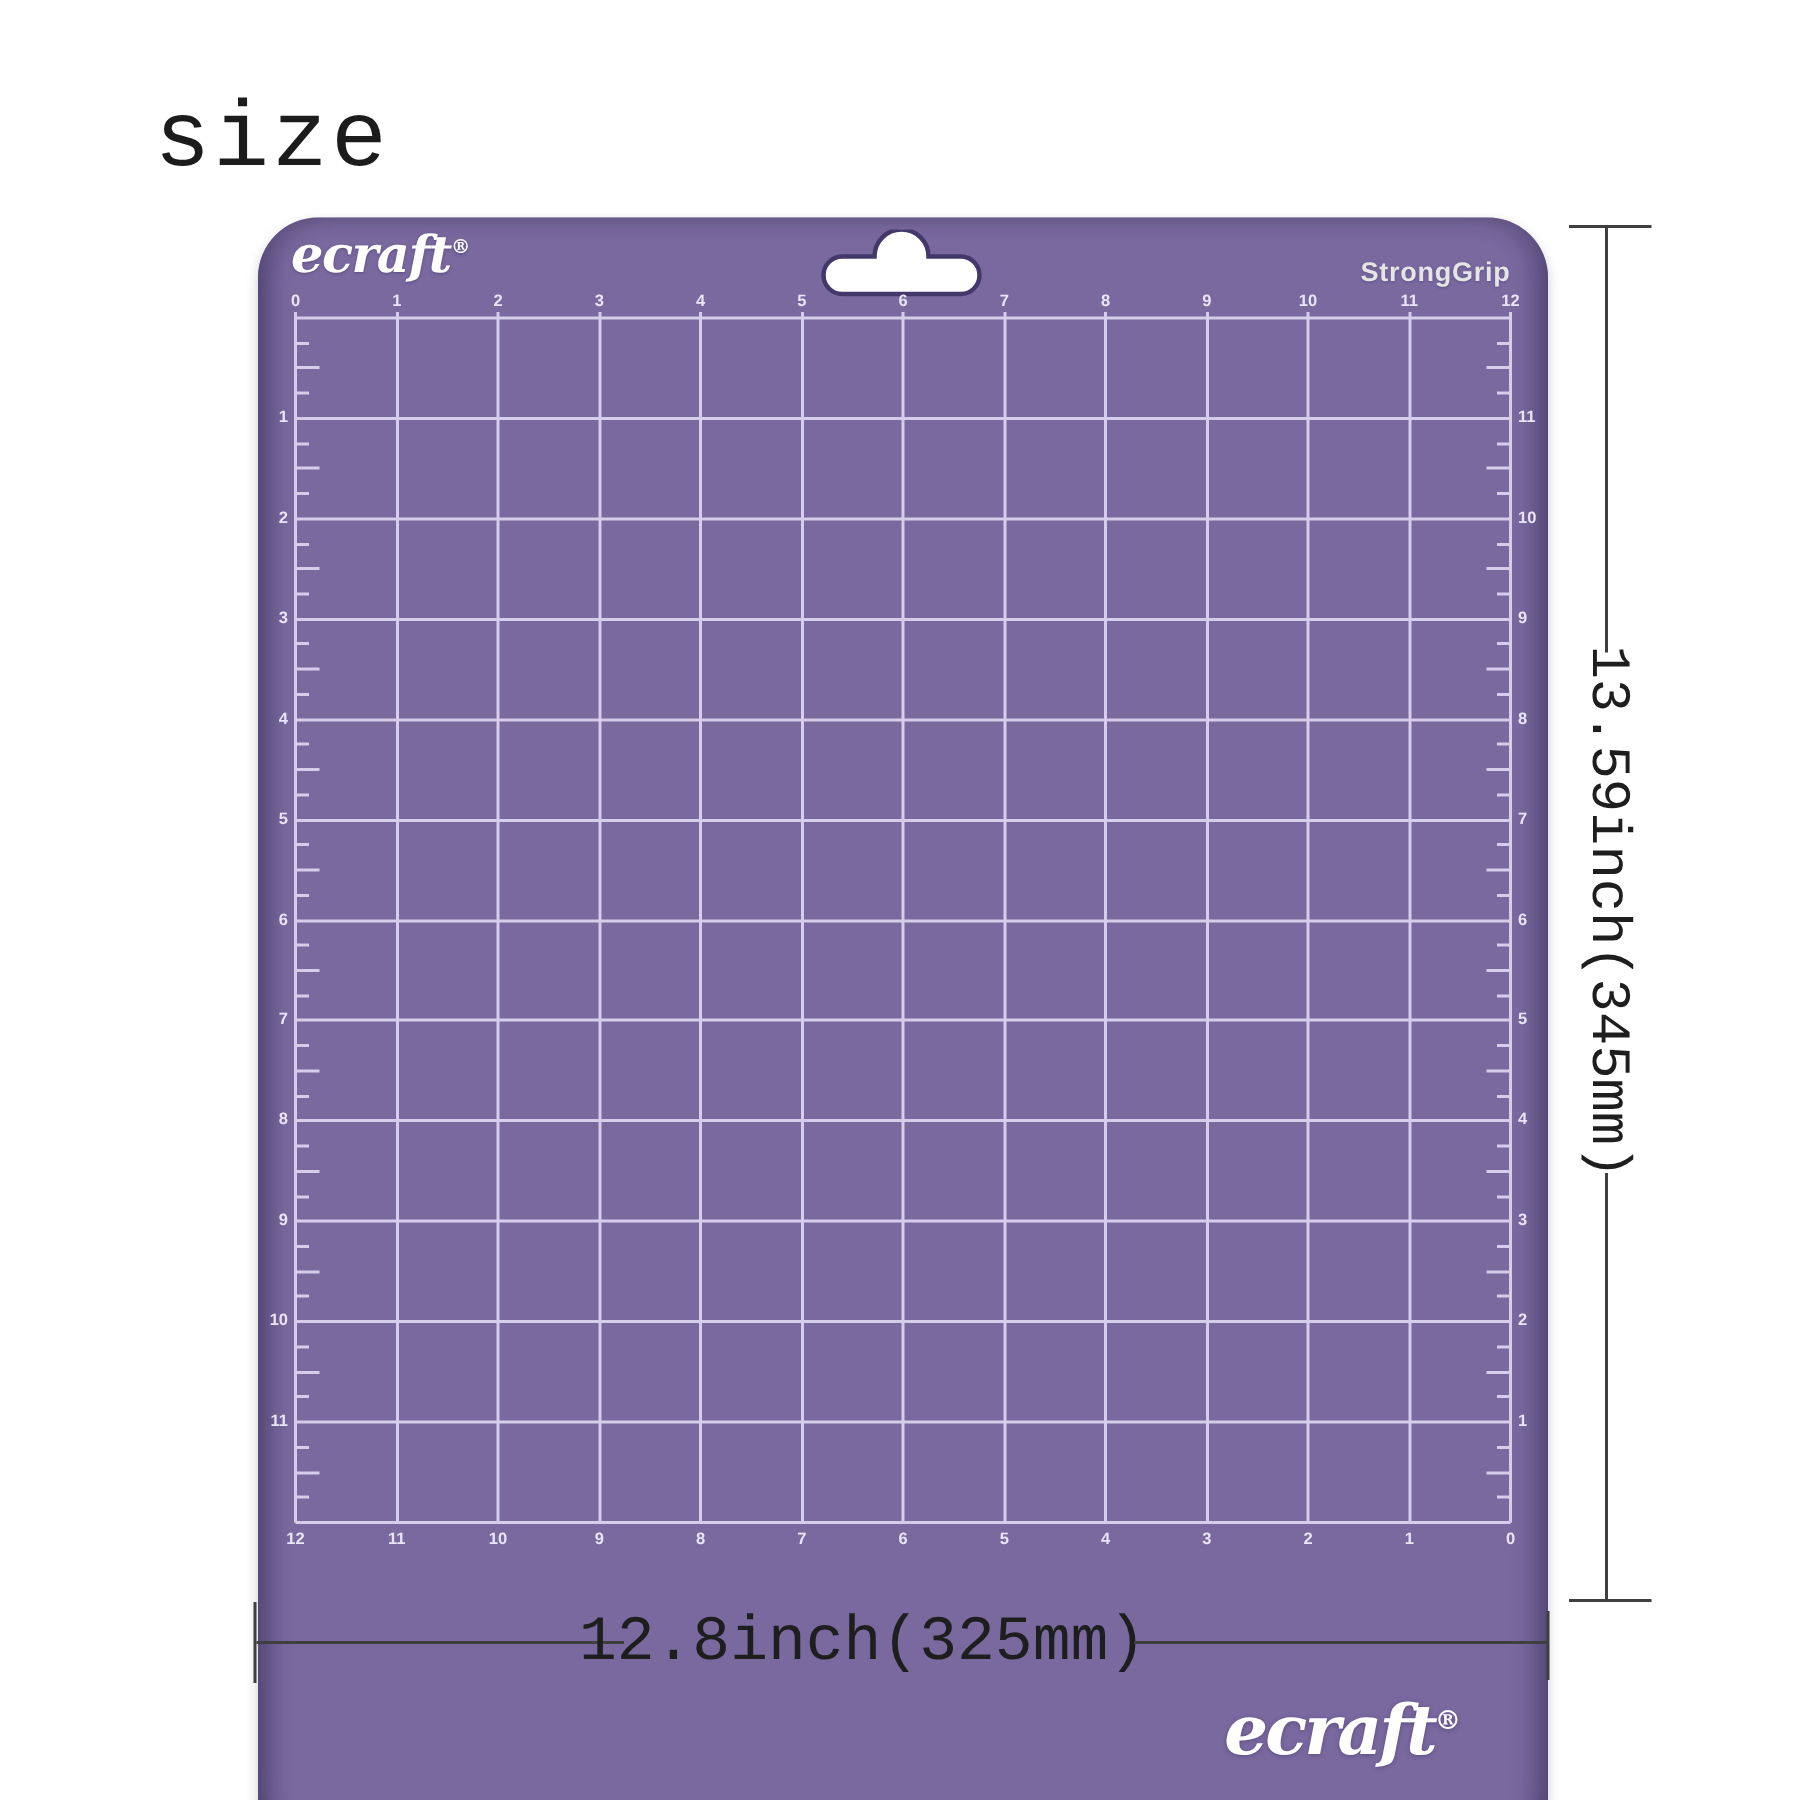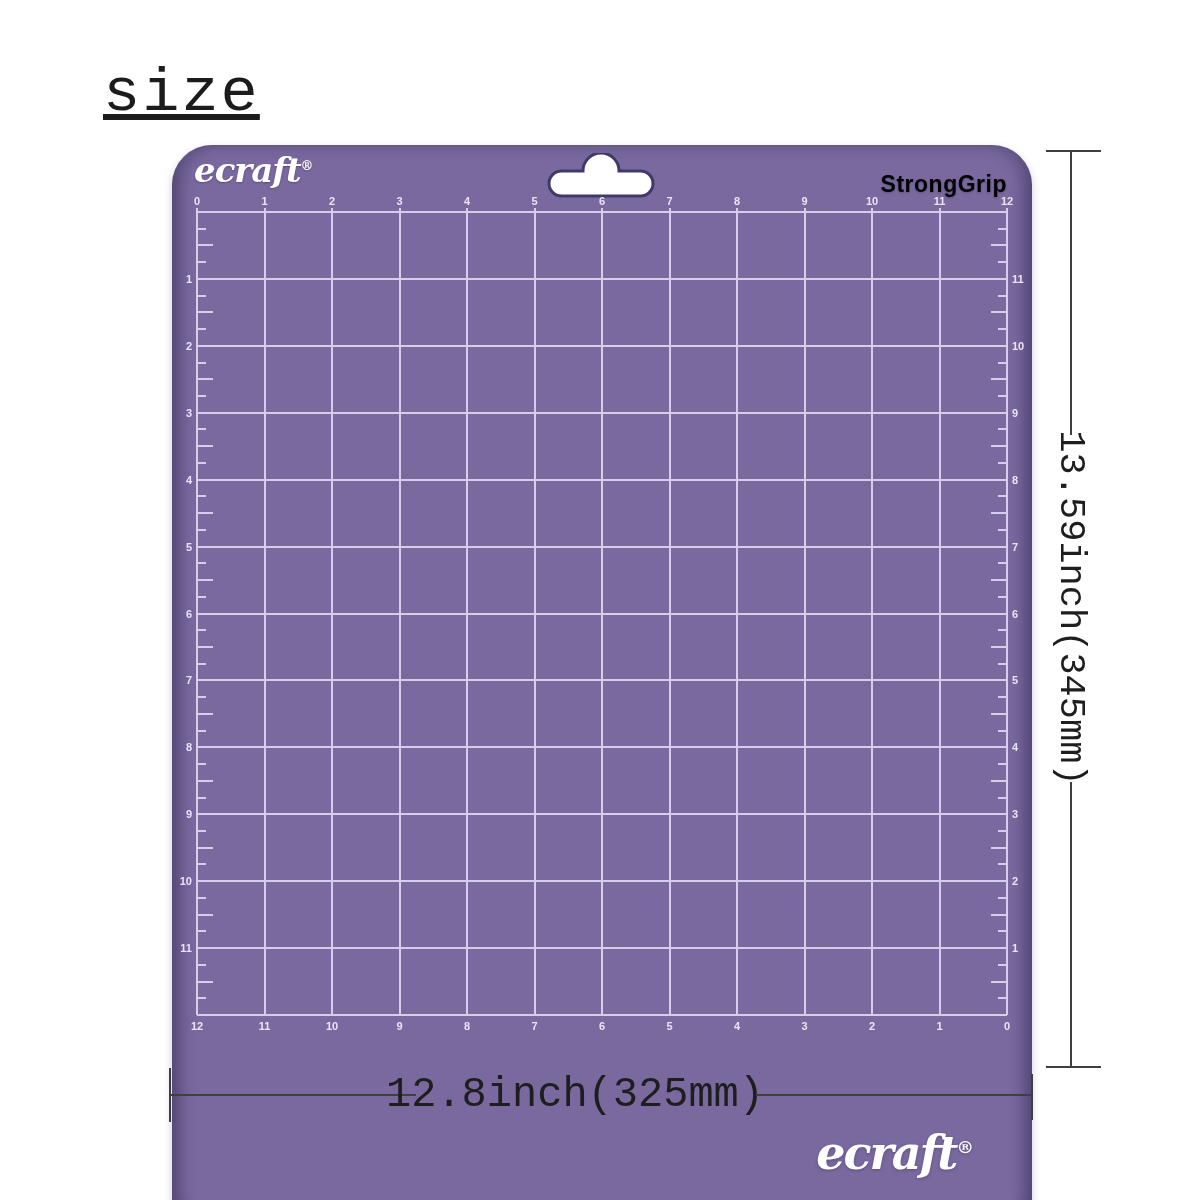--- a/index.html
+++ b/index.html
@@ -4,21 +4,21 @@
 <style>
   html,body{margin:0;padding:0;}
   body{
     width:1200px;height:1200px;position:relative;background:#ffffff;
     font-family:"Liberation Sans",sans-serif;overflow:hidden;
   }
   
   .size-title{
     position:absolute;left:103px;top:58px;
     font-family:"Liberation Mono",monospace;
-    font-size:62px;color:#1c1c1c;letter-spacing:2px;text-decoration:underline;
+    font-size:62px;color:#1c1c1c;letter-spacing:2px;
   }
   
   .mat{
     position:absolute;left:172px;top:145px;width:860px;height:1097px;
     background:#79699f;border-radius:40px;
     box-shadow:
       inset 0 -12px 16px rgba(42,32,72,.45),
       inset 10px 0 14px rgba(42,32,72,.28),
       inset -10px 0 14px rgba(42,32,72,.28),
       inset 0 6px 10px rgba(255,255,255,.06),
@@ -26,22 +26,22 @@
   }
   .brand-top{
     position:absolute;left:22px;top:5px;color:#ffffff;
     font-family:"DejaVu Serif",serif;font-style:italic;font-weight:bold;
     font-size:34px;letter-spacing:-1px;
     text-shadow:0 1px 2px rgba(60,48,100,.5);
   }
   .brand-top sup,.brand-bottom sup{font-size:.38em;font-style:normal;vertical-align:super;letter-spacing:0;}
   .hang-slot{position:absolute;left:375px;top:8px;}
   .stronggrip{
-    position:absolute;right:25px;top:26px;color:#000000;
-    font-size:23px;font-weight:bold;letter-spacing:.5px;
+    position:absolute;right:25px;top:26px;color:#e5e5e5;
+    font-size:18px;font-weight:bold;letter-spacing:.5px;
     text-shadow:0 1px 2px rgba(60,48,100,.45);
   }
   .brand-bottom{
     position:absolute;right:58px;bottom:62px;color:#ffffff;
     font-family:"DejaVu Serif",serif;font-style:italic;font-weight:bold;
     font-size:46px;letter-spacing:-2px;
     text-shadow:0 1px 3px rgba(60,48,100,.5);
   }
   .grid-line{position:absolute;background:#d6cdea;}
   .tick{position:absolute;background:#d6cdea;height:2px;}

